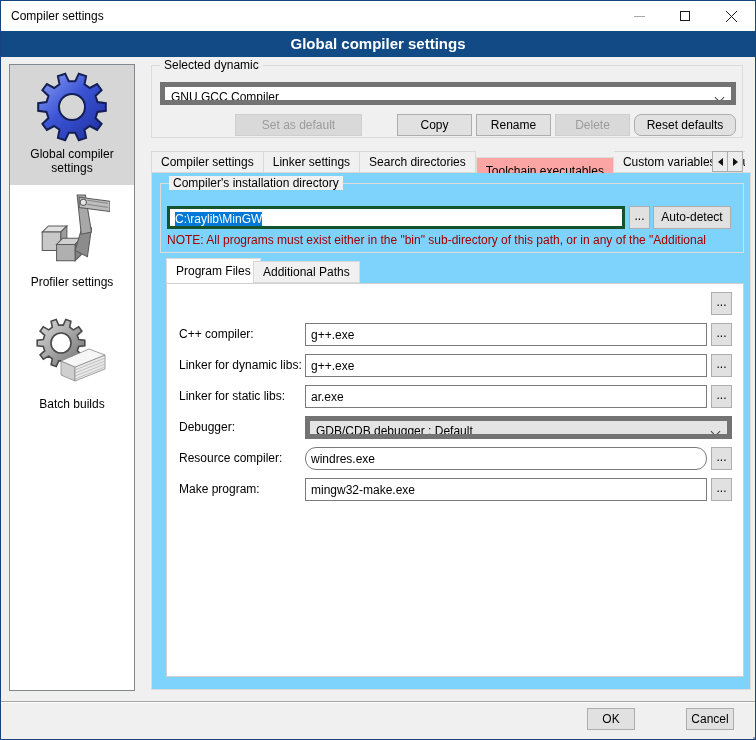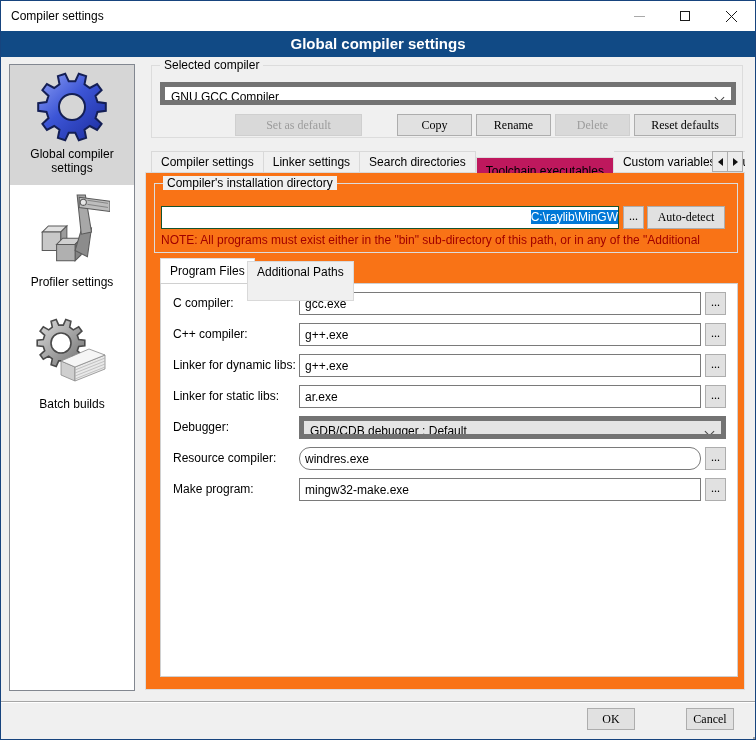--- a/index.html
+++ b/index.html
@@ -21,51 +21,51 @@
   .sidebar { position:absolute; left:8px; top:63px; width:126px; height:627px;
              background:#ffffff; border:1px solid #828790; }
   .sb-sel { position:absolute; left:0; top:0; width:100%; height:120px; background:#d6d6d6; }
   .sb-icon { position:absolute; left:50%; transform:translateX(-50%); }
   .sb-label { position:absolute; left:12px; width:100px; text-align:center; font-size:12px; line-height:14px; }
   
   .groupbox { position:absolute; border:1px solid #dcdcdc; }
   .legend { position:absolute; top:-8px; left:8px; background:#f0f0f0; padding:0 4px; font-size:12px; white-space:nowrap; }
   
   .btn { position:absolute; height:22px; background:#e1e1e1; border:1px solid #adadad;
-         font-size:12px; font-family:Liberation Serif, serif; text-align:center; line-height:20px; cursor:default; }
+         font-size:12px; font-family:Liberation Sans, sans-serif; text-align:center; line-height:20px; cursor:default; }
   .btn.disabled { background:#d9d9d9; border-color:#cfcfcf; color:#9c9c9c; }
   .combo { position:absolute; height:23px; background:#fff; border:5px solid #737373;
            line-height:21px; padding-left:6px; padding-right:20px; white-space:nowrap; overflow:hidden; }
   .combo.gray { background:#e4e4e4; }
   .chev { position:absolute; right:8px; top:7px; width:7px; height:7px;
           border-right:1px solid #454545; border-bottom:1px solid #454545; transform:rotate(45deg); }
   .textbox { position:absolute; height:23px; background:#fff; border:1px solid #7a7a7a;
              line-height:21px; padding-left:5px; font-size:12px; font-family:"Liberation Sans",sans-serif; }
-  .textbox.focus { border:1px solid #14532d;text-align:right; }
+  .textbox.focus { border:3px solid #14532d; }
   .sel-text { background:#0078d7; color:#fff; }
   
   .tabstrip { position:absolute; left:150px; top:145px; width:594px; height:27px; display:flex;
               align-items:flex-end; overflow:hidden; z-index:3; }
   .tab { flex:none; height:22px; line-height:21px; padding:0 9px; background:#f0f0f0;
          border:1px solid #d9d9d9; border-left:none; white-space:nowrap; }
   .tab:first-child { border-left:1px solid #d9d9d9; }
-  .tab.active { height:16px; line-height:26px; background:#be185d; border:1px solid #dcdcdc; border-bottom:none; }
+  .tab.active { height:16px; line-height:26px; background:#fca5a5; border:1px solid #dcdcdc; border-bottom:none; }
   .tab.clipped { width:38px; overflow:hidden; padding-right:0; border-right:none; }
   .tabarrows { position:absolute; left:712px; top:150px; z-index:4; display:flex; }
   .tarrow { width:16px; height:21px; background:#ececec; border:1px solid #adadad; margin-left:-1px;
             display:flex; align-items:center; justify-content:center; }
   .tri-l { width:0; height:0; border-top:4px solid transparent; border-bottom:4px solid transparent; border-right:5px solid #111; }
   .tri-r { width:0; height:0; border-top:4px solid transparent; border-bottom:4px solid transparent; border-left:5px solid #111; }
   
-  .page { position:absolute; left:144px; top:171px; width:600px; height:518px;
-          background:#f97316; border:1px solid #dcdcdc; z-index:2; }
+  .page { position:absolute; left:150px; top:171px; width:600px; height:518px;
+          background:#7dd3fc; border:1px solid #dcdcdc; z-index:2; }
   .note { position:absolute; left:6px; top:49px; width:574px; white-space:nowrap; overflow:hidden;
           color:#a00000; font-size:12px; }
   
-  .subtab { position:absolute; height:40px; line-height:21px; padding:0 9px; background:#f0f0f0;
+  .subtab { position:absolute; height:22px; line-height:21px; padding:0 9px; background:#f0f0f0;
             border:1px solid #d9d9d9; white-space:nowrap; z-index:3; }
   .subtab.active { height:25px; line-height:24px; background:#ffffff; border:1px solid #dcdcdc; border-bottom:none; }
   .panel { position:absolute; left:14px; top:110px; width:578px; height:394px;
            background:#ffffff; border:1px solid #d0d0d0; }
   .row-label { position:absolute; left:12px; width:130px; line-height:22px; font-size:12px; white-space:nowrap; }
   .row-field { left:138px; width:402px; }
   .row-browse { left:544px; width:21px; height:23px; line-height:18px; }
   .row-combo { left:138px; width:427px; }
   input.fld { position:absolute; height:23px; background:#fff; border:1px solid #7a7a7a;
               font-size:12px; font-family:"Liberation Sans",sans-serif; padding-left:5px; }
@@ -145,30 +145,30 @@
         <polygon points="26,46 26,60 40,66 40,52" fill="#cfcfcf"></polygon>
         <polygon points="40,52 40,66 70,54 70,40" fill="#e9e9e9"></polygon>
         <polygon points="26,46 54,34 70,40 40,52" fill="#f6f6f6"></polygon>
         <path d="M40,55 L70,43 M40,58 L70,46 M40,61 L70,49 M40,64 L70,52" fill="none" stroke="#b5b5b5"></path>
       </g>
     </svg>
     <div class="sb-label" style="top:332px">Batch builds</div>
   </div>
 
   <div class="groupbox" style="left:150px; top:64px; width:592px; height:73px;">
-    <span class="legend">Selected compiler</span>
+    <span class="legend">Selected dynamic</span>
     <div class="combo" style="left:8px; top:16px; width:576px;">
       <span>GNU GCC Compiler</span>
       <span class="chev"></span>
     </div>
     <div class="btn disabled" style="left:83px;  top:48px; width:127px;">Set as default</div>
     <div class="btn" style="left:245px; top:48px; width:75px;">Copy</div>
     <div class="btn" style="left:324px; top:48px; width:75px;">Rename</div>
     <div class="btn disabled" style="left:403px; top:48px; width:75px;">Delete</div>
-    <div class="btn" style="left:482px; top:48px; width:102px;">Reset defaults</div>
+    <div class="btn" style="left:482px; top:48px; width:102px;border-radius:7px;">Reset defaults</div>
   </div>
 
   <div class="tabstrip">
     <div class="tab">Compiler settings</div>
     <div class="tab">Linker settings</div>
     <div class="tab">Search directories</div>
     <div class="tab active">Toolchain executables</div>
     <div class="tab">Custom variables</div>
     <div class="tab clipped">Builc</div>
   </div>
@@ -191,22 +191,20 @@
       <div class="btn" style="left:468px; top:22px; width:21px; height:23px; line-height:19px;">...</div>
       <div class="btn" style="left:492px; top:22px; width:78px; height:23px; line-height:21px;">Auto-detect</div>
       <div class="note">NOTE: All programs must exist either in the "bin" sub-directory of this path, or in any of the "Additional</div>
     </div>
 
     <div class="subtab active" style="left:14px; top:85px;">Program Files</div>
     <div class="subtab" style="left:101px; top:88px;">Additional Paths</div>
 
     <div class="panel">
 
-      <div class="row-label" style="top:8px">C compiler:</div>
-      <input class="fld row-field" style="top: 8px;" readonly="" value="gcc.exe">
       <div class="btn row-browse" style="top:8px">...</div>
 
       <div class="row-label" style="top:39px">C++ compiler:</div>
       <input class="fld row-field" style="top: 39px;" readonly="" value="g++.exe">
       <div class="btn row-browse" style="top:39px">...</div>
 
       <div class="row-label" style="top:70px">Linker for dynamic libs:</div>
       <input class="fld row-field" style="top: 70px;" readonly="" value="g++.exe">
       <div class="btn row-browse" style="top:70px">...</div>
 

